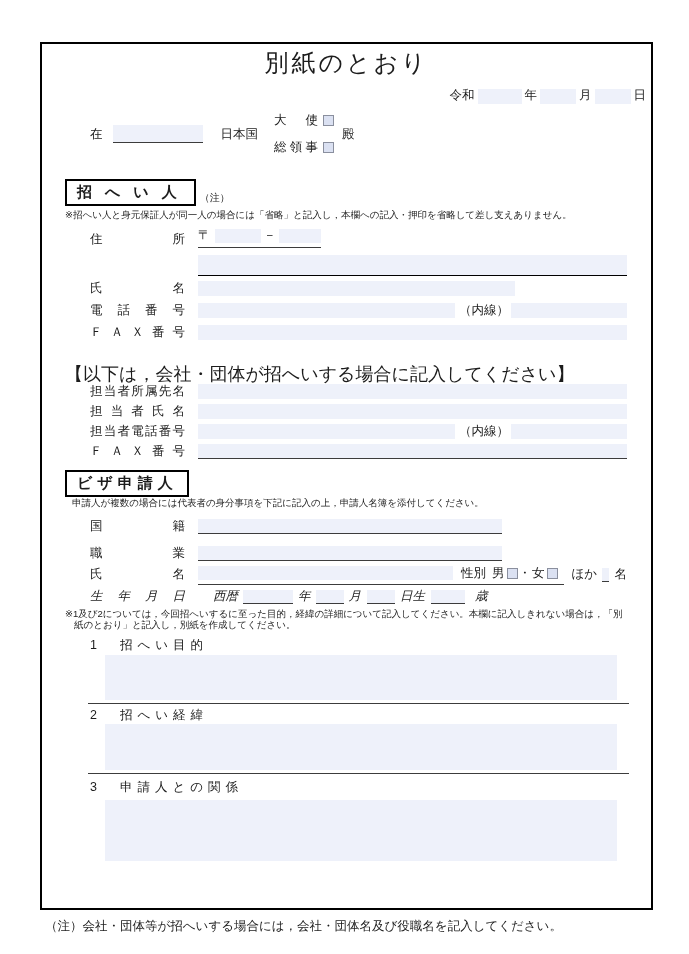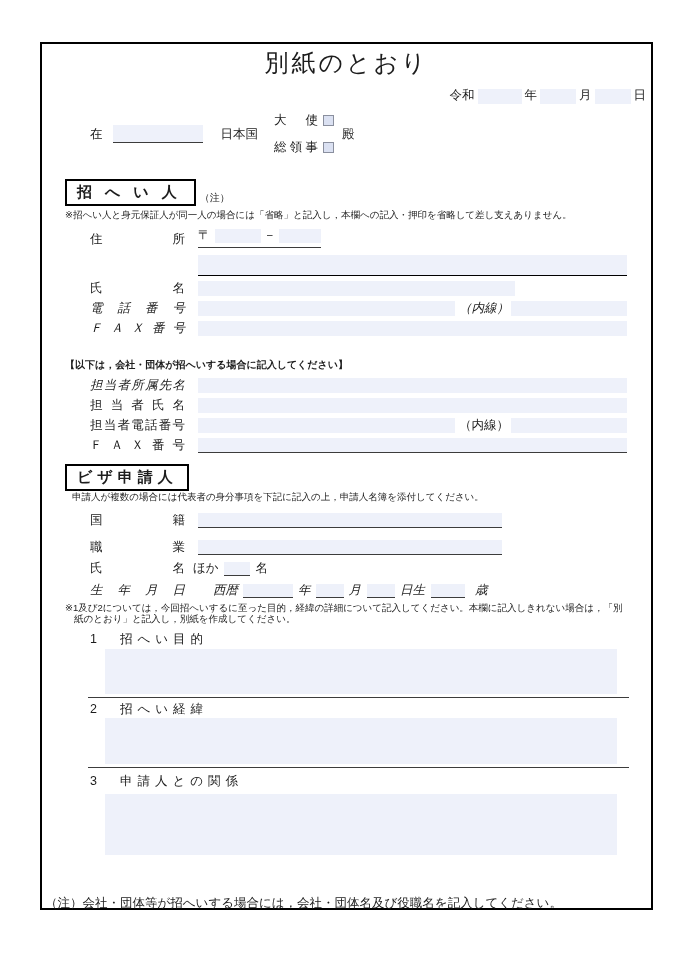--- a/index.html
+++ b/index.html
@@ -40,22 +40,22 @@
   .postal{display:flex;align-items:center;border-bottom:1px solid #3c3c3c;padding-bottom:3px;margin-left:13px;}
   .postal .inp{height:14px;}
   .pc1{width:46px;margin-left:4px;} .pc2{width:42px;}
   .dash{margin:0 3px;}
   .addr2{margin-left:156px;margin-top:6px;height:22px;}
   .addr2 .inp{flex:1;height:21px;border-bottom:1.5px solid #000;}
   .name-inp{width:317px;}
   .tel1{width:257px;}
   .naisen{margin:0 2px 0 4px;}
   .flex1{flex:1;}
-  .company-hdr{margin:22px 0 0 23px;font-size:10px;height:15px;font-weight:bold;}
-  .mt6{font-style:italic;} .mt11{margin-top:11px;align-items:flex-end;} .mt12{margin-top:12px;} .mt9{margin-top:9px;} .mt5{margin-top:10px;} .mt3{margin-top:3px;}
+  .company-hdr{margin:22px 0 0 23px;font-size:18px;height:15px;}
+  .mt6{margin-top:6px;} .mt11{margin-top:11px;align-items:flex-end;} .mt12{margin-top:12px;} .mt9{margin-top:9px;} .mt5{margin-top:10px;} .mt3{margin-top:3px;}
   .nat-inp{width:304px;}
   .ugroup{display:flex;align-items:center;border-bottom:1px solid #3c3c3c;margin-left:13px;padding-bottom:2px;}
   .ugroup .inp{height:14px;}
   .sex-inp{width:255px;}
   .sex-part{display:flex;align-items:center;padding:0 6px 0 8px;white-space:nowrap;}
   .sex-part .checkbox{margin-left:2px;}
   .sex-sep{margin:0 1px;}
   .sex-lbl{margin-right:6px;}
   .hoka{margin-left:8px;white-space:nowrap;}
   .hoka-inp{width:26px;margin-left:5px;height:14px;}
@@ -67,21 +67,21 @@
   .purpose-hdr{margin:29px 0 0 23px;font-size:13.5px;font-weight:bold;height:14px;}
   .pnote{margin:3px 24px 0 23px;font-size:9.5px;line-height:11px;padding-left:9px;text-indent:-9px;}
   .pitem-head{display:flex;align-items:center;margin:0 0 0 48px;font-size:12.5px;height:14px;}
   .pnum{display:inline-block;width:30px;}
   .plabel{letter-spacing:5px;}
   .ptext-wrap{margin:3px 22px 0 46px;border-bottom:1px solid #3c3c3c;padding:0 12px 3px 17px;}
   .ptext-wrap.no-line{border-bottom:none;}
   .ptext{background:#eef1fa;}
   .h45{height:45px;} .h46{height:46px;} .h61{height:61px;}
   .ph1{margin-top:8px;} .ph2{margin-top:4px;} .ph3{margin-top:6px;}
-  .footer-note{position:absolute;left:45px;top:895px;font-size:12.5px;}
+  .footer-note{position:absolute;left:45px;top:918px;font-size:12.5px;}
 </style>
 </head>
 <body>
 
 <div class="frame">
 
   <div class="title">別紙のとおり</div>
 
   <div class="date-row">
     <span>令和</span>
@@ -172,20 +172,31 @@
   <div class="frow mt9" style="height:17px;">
     <span class="flabel">国籍</span>
     <span class="inp bg u gap nat-inp"></span>
   </div>
   <div class="frow mt5" style="height:17px;">
     <span class="flabel">職業</span>
     <span class="inp bg u gap nat-inp"></span>
   </div>
   <div class="frow mt3" style="height:19px;">
     <span class="flabel">氏名</span>
+    <span class="ugroup">
+      <span class="inp bg sex-inp"></span>
+      <span class="sex-part">
+        <span class="sex-lbl">性別</span>
+        <span>男</span>
+        <span class="checkbox"></span>
+        <span class="sex-sep">・</span>
+        <span>女</span>
+        <span class="checkbox"></span>
+      </span>
+    </span>
     <span class="hoka">ほか</span>
     <span class="inp bg u hoka-inp"></span>
     <span class="mei">名</span>
   </div>
   <div class="frow birth-row" style="height:17px;font-style:italic;">
     <span class="flabel">生年月日</span>
     <span class="seireki">西暦</span>
     <span class="inp bg u by"></span>
     <span class="bsuf">年</span>
     <span class="inp bg u bm"></span>

